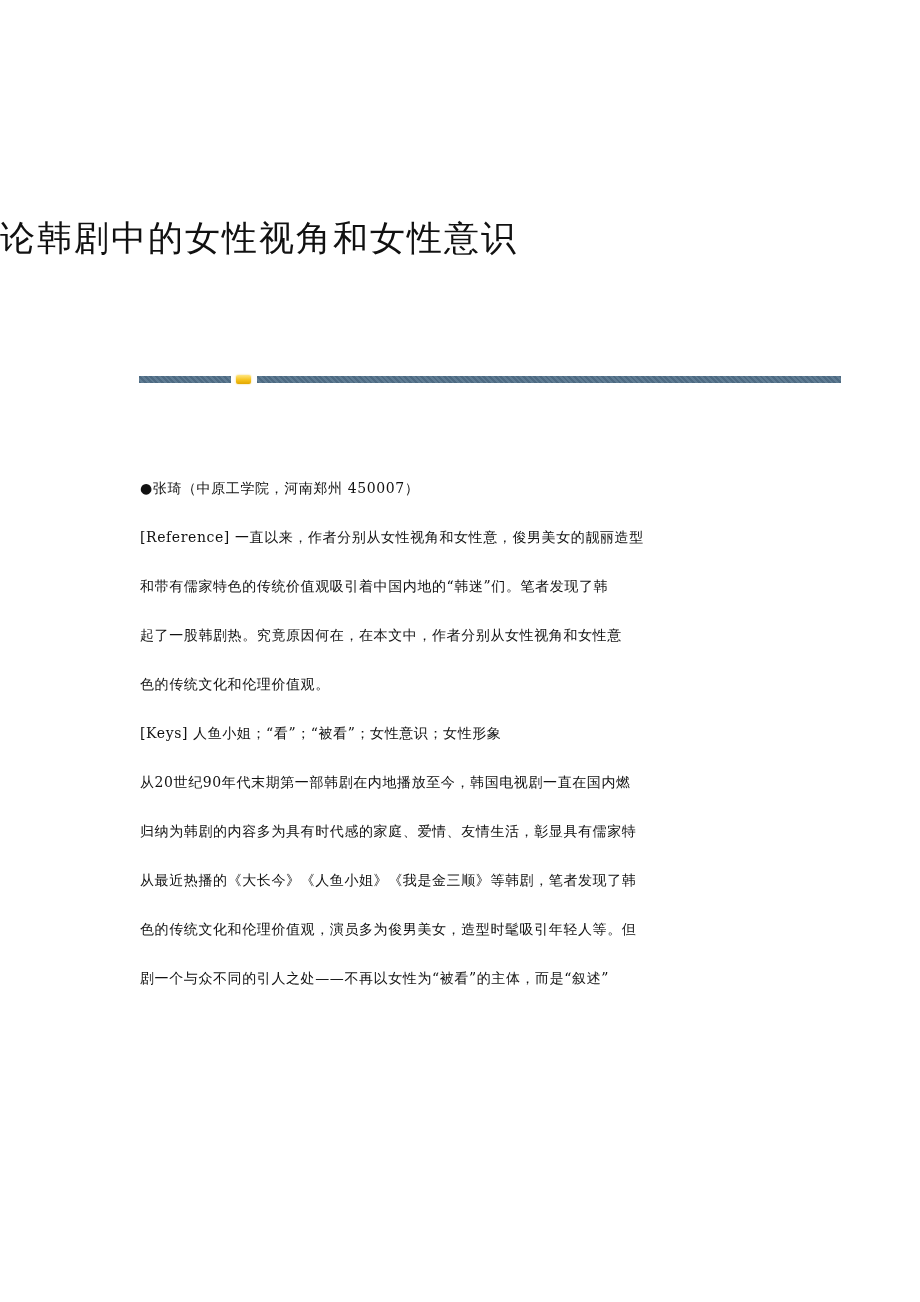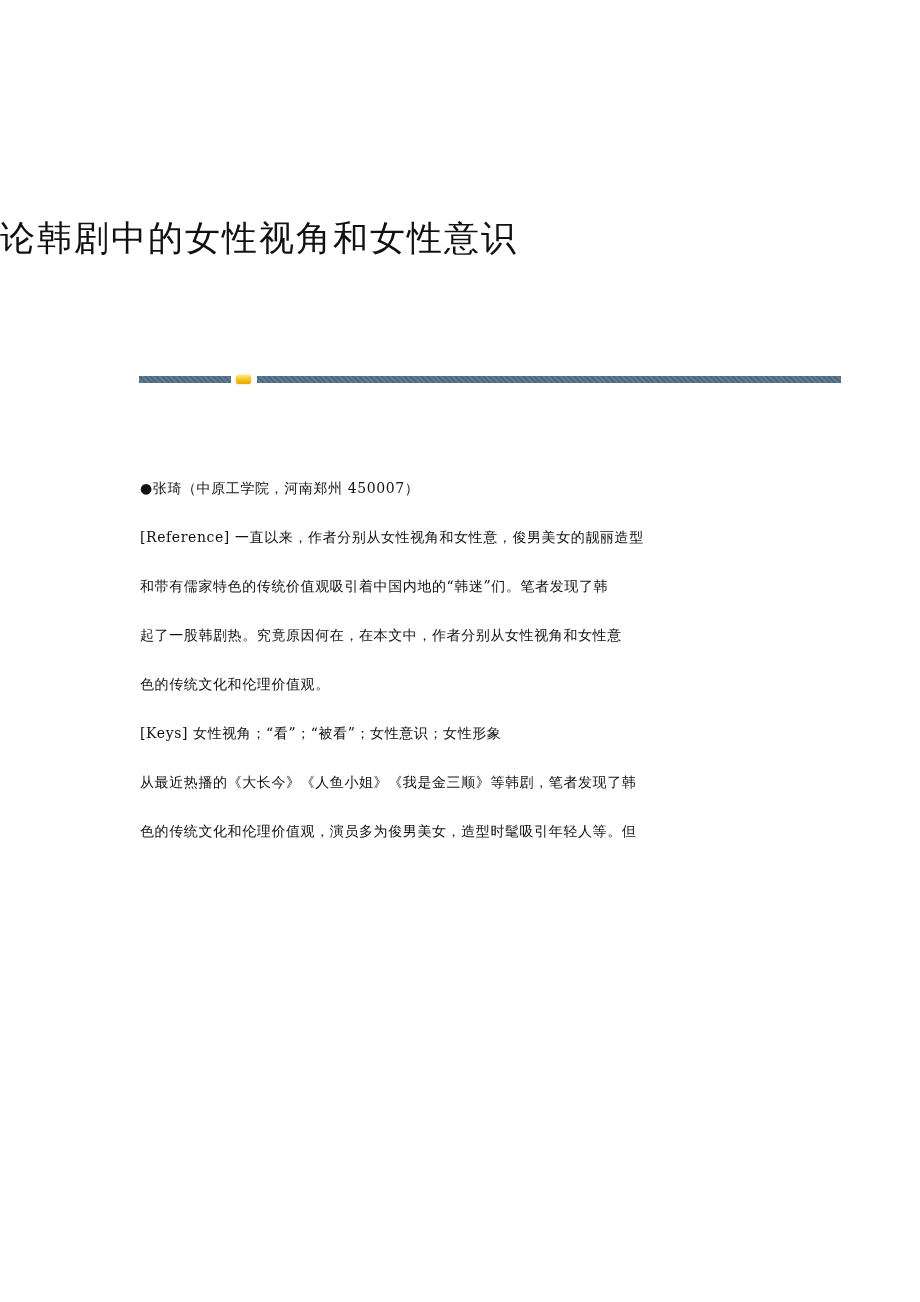--- a/index.html
+++ b/index.html
@@ -34,19 +34,22 @@
 <div class="body">
   <div class="line">●张琦（中原工学院，河南郑州 450007）</div>
 
   <div>
     <div class="line">[Reference] 一直以来，作者分别从女性视角和女性意，俊男美女的靓丽造型</div>
     <div class="line">和带有儒家特色的传统价值观吸引着中国内地的“韩迷”们。笔者发现了韩</div>
     <div class="line">起了一股韩剧热。究竟原因何在，在本文中，作者分别从女性视角和女性意</div>
     <div class="line">色的传统文化和伦理价值观。</div>
   </div>
 
-  <div class="line">[Keys] 女性视角；“看”；“被看”；女性意识；女性形象</div>
+  <div class="line">[Keys] 人鱼小姐；“看”；“被看”；女性意识；女性形象</div>
 
   <div>
+    <div class="line">从20世纪90年代末期第一部韩剧在内地播放至今，韩国电视剧一直在国内燃</div>
+    <div class="line">归纳为韩剧的内容多为具有时代感的家庭、爱情、友情生活，彰显具有儒家特</div>
     <div class="line">从最近热播的《大长今》《人鱼小姐》《我是金三顺》等韩剧，笔者发现了韩</div>
     <div class="line">色的传统文化和伦理价值观，演员多为俊男美女，造型时髦吸引年轻人等。但</div>
+    <div class="line">剧一个与众不同的引人之处——不再以女性为“被看”的主体，而是“叙述”</div>
   </div>
 </div>
 
 </body></html>

